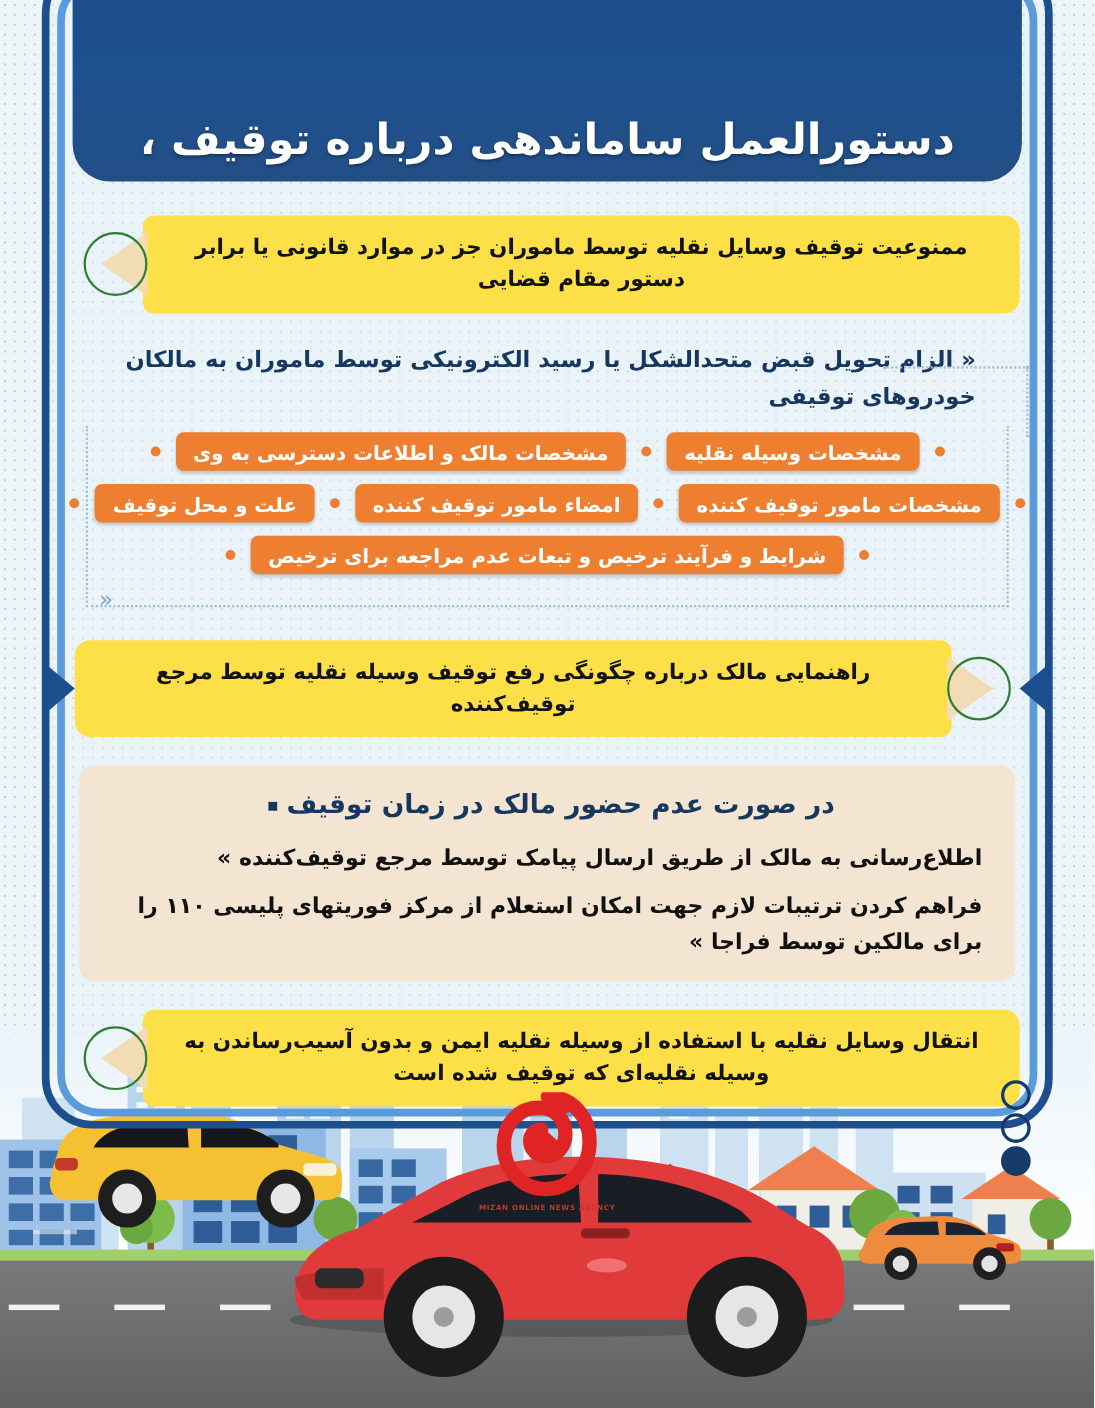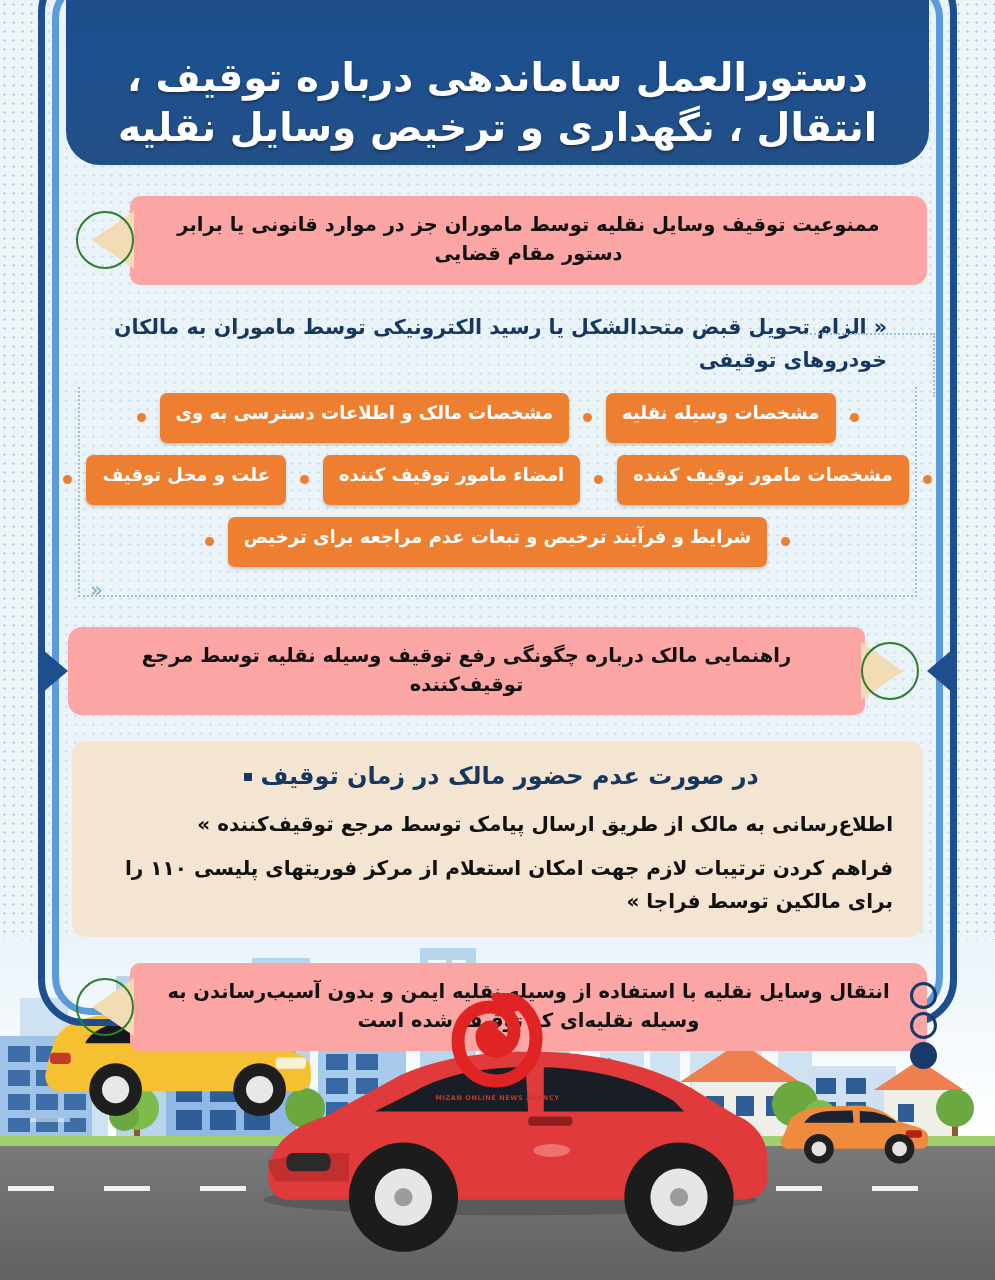--- a/index.html
+++ b/index.html
@@ -49,21 +49,21 @@
     text-shadow:0 2px 3px rgba(0,0,0,.35);
     padding:0 26px;
   }
 
   
   .content{ position:absolute; left:60px; right:60px; top:0; z-index:7; }
 
   
   .band{ position:relative; margin:0 8px; }
   .band .body{
-    background:#fca5a5;
+    background:#fde047;
     border-radius:12px;
     padding:14px 26px 16px 26px;
     color:#121212; font-size:19.5px; font-weight:bold; line-height:1.5;
     text-align:center;
   }
   .band.left-point .body{ margin-left:62px; border-radius:10px 14px 14px 10px; }
   .band.right-point .body{ margin-right:62px; border-radius:14px 10px 10px 14px; }
 
   .tri{ position:absolute; top:50%; transform:translateY(-50%); width:0; height:0; }
   .tri.l{ left:24px; border-top:29px solid transparent; border-bottom:29px solid transparent;
@@ -101,21 +101,21 @@
     border-top:2px dotted #9dc0d8;
   }
   .arrowup{
     position:absolute; left:10px; bottom:-6px; color:#7fa9c6; font-size:21px;
     line-height:1;
   }
 
   .chiprow{ display:flex; justify-content:center; align-items:center; gap:14px; margin-bottom:12px;}
   .chip{
     background:#ef7f30; color:#ffffff; font-weight:bold; font-size:18px;
-    border-radius:7px; padding:9px 16px 20px 16px; white-space:nowrap;
+    border-radius:7px; padding:9px 16px 5px 16px; white-space:nowrap;
     box-shadow:0 2px 3px rgba(0,0,0,.18);
   }
   .dot{ width:9px;height:9px;border-radius:50%;background:#ef7f30; flex:0 0 auto;}
 
   
   .softblock{
     background:#f4e4d2; border-radius:14px; margin:0 12px;
     padding:16px 30px 20px 30px;
   }
   .softblock .l1{ color:#16375e;font-weight:bold;font-size:24px;text-align:center;line-height:1.6;}
@@ -369,21 +369,20 @@
     </svg>
     <div class="logo-en">MIZAN ONLINE NEWS AGENCY</div>
   </div>
 
   <div class="frame-outer"></div>
   <div class="frame-inner"></div>
 
   <div class="header">
     <h1>
       <span>دستورالعمل ساماندهی درباره توقیف ،</span><br>
-      <span>انتقال ، نگهداری و ترخیص وسایل نقلیه</span>
     </h1>
   </div>
 
   <div class="content" style="top:196px;">
 
     <div class="band left-point">
       <div class="tri l"></div>
       <div class="ring l"></div>
       <div class="body">ممنوعیت توقیف وسایل نقلیه توسط ماموران جز در موارد قانونی یا برابر دستور مقام قضایی</div>
     </div>

